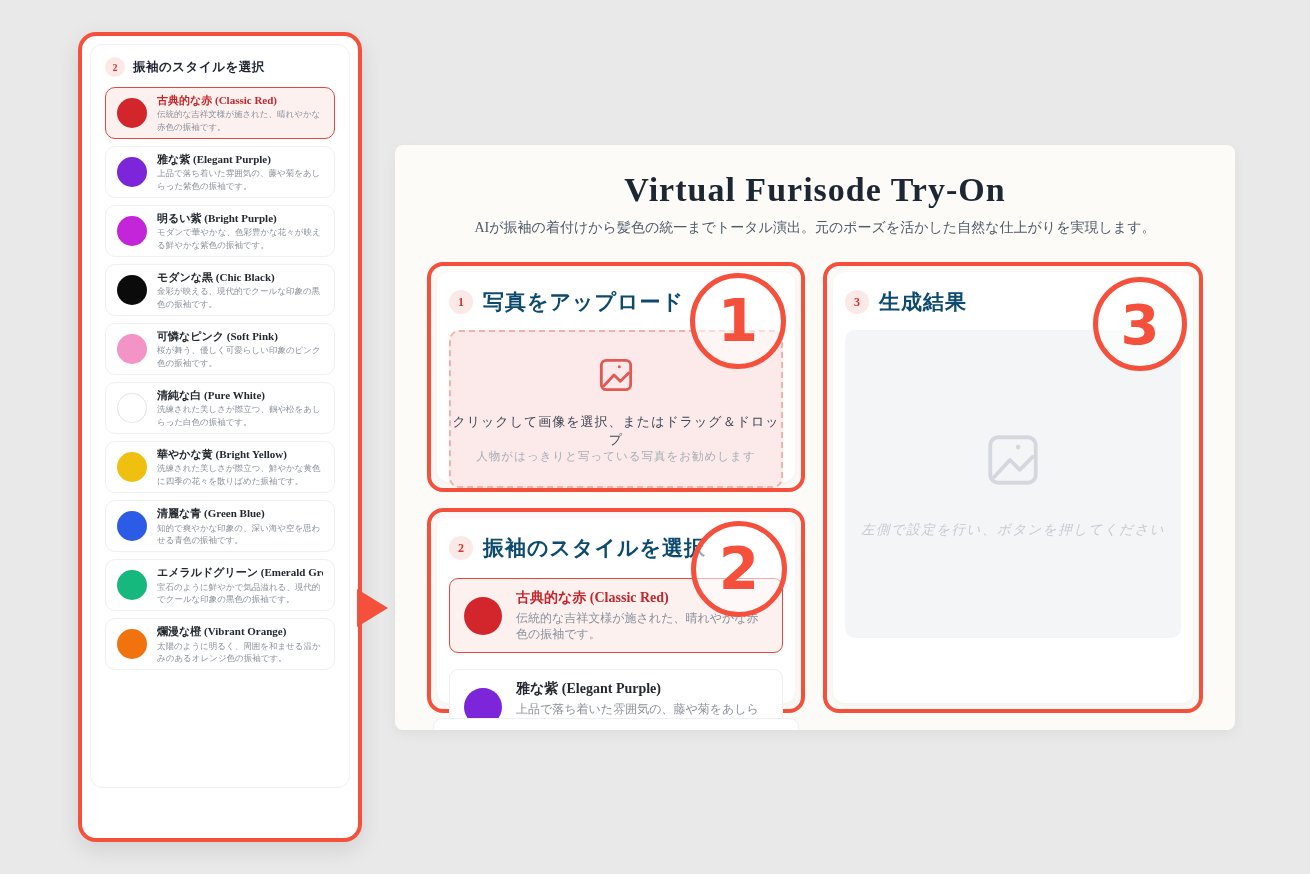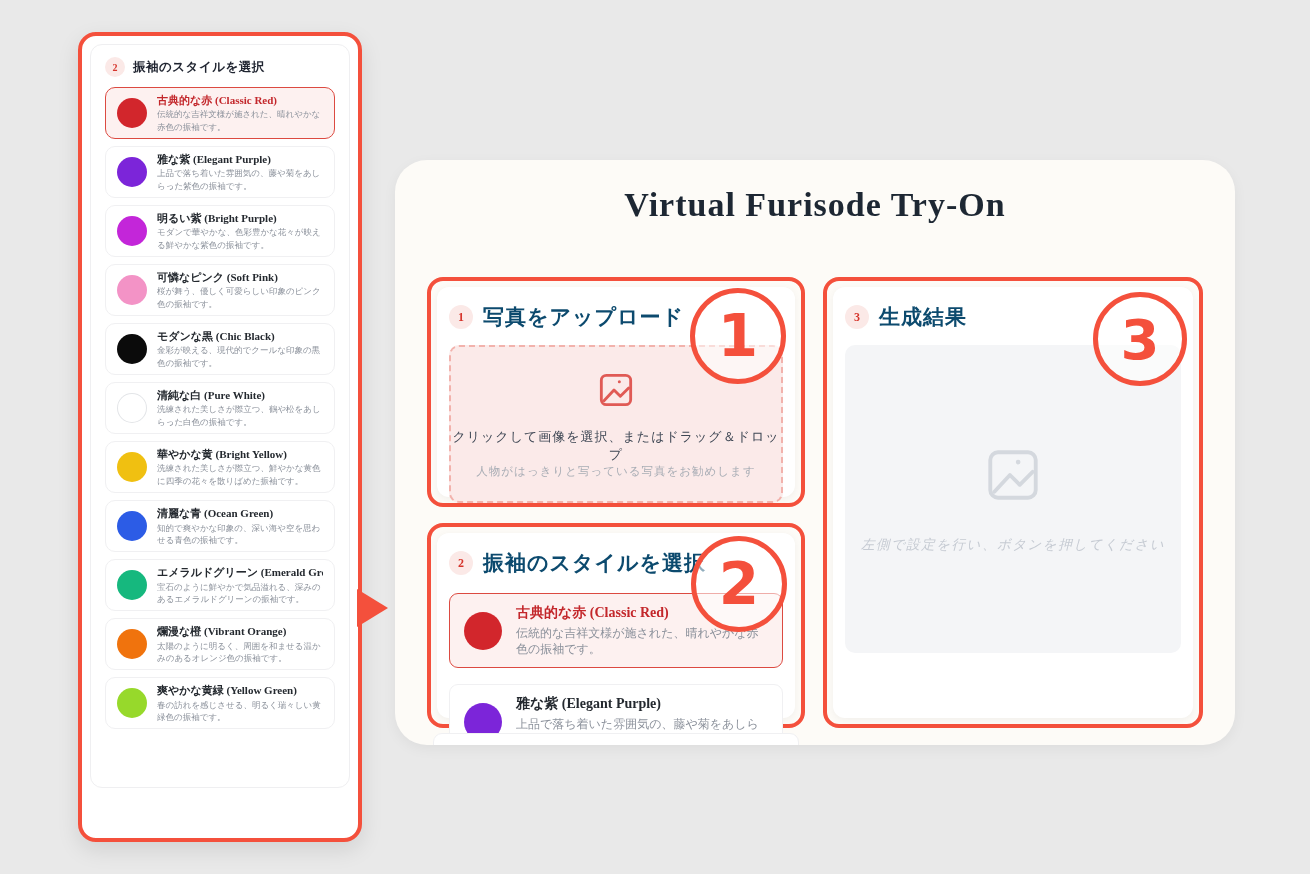--- a/index.html
+++ b/index.html
@@ -55,22 +55,22 @@
 
   
   .annotation-arrow {
     position:absolute; left:357px; top:589px; width:0; height:0;
     border-top:19px solid transparent; border-bottom:19px solid transparent;
     border-left:31px solid var(--red);
   }
 
   
   .main-panel {
-    position:absolute; left:395px; top:160px; width:840px; height:585px;
-    background:#FDFBF7; border-radius:32px; overflow:hidden;
+    position:absolute; left:395px; top:145px; width:840px; height:585px;
+    background:#FDFBF7; border-radius:8px; overflow:hidden;
     box-shadow:0 4px 14px rgba(0,0,0,0.05);
   }
   .main-title {
     margin:26px 0 0; text-align:center;
     font-size:34px; font-weight:700; color:#1D2733; letter-spacing:1px;
   }
   .main-subtitle { margin:10px 0 0; text-align:center; font-size:14px; color:#4E5A68; }
 
   .ann-box {
     position:absolute; box-sizing:border-box;
@@ -160,84 +160,78 @@
             </span>
         </div>
         <div class="style-item">
           <span class="swatch" style="background: rgb(195, 38, 217);"></span>
           <span class="s-texts">
               <span class="s-title">明るい紫 (Bright Purple)</span>
               <span class="s-desc">モダンで華やかな、色彩豊かな花々が映える鮮やかな紫色の振袖です。</span>
             </span>
         </div>
         <div class="style-item">
+          <span class="swatch" style="background: rgb(11, 11, 11);"></span>
+          <span class="s-texts">
+              <span class="s-title">モダンな黒 (Chic Black)</span>
+              <span class="s-desc">金彩が映える、現代的でクールな印象の黒色の振袖です。</span>
+            </span>
+        </div>
+        <div class="style-item">
           <span class="swatch" style="background: rgb(243, 147, 198);"></span>
           <span class="s-texts">
               <span class="s-title">可憐なピンク (Soft Pink)</span>
               <span class="s-desc">桜が舞う、優しく可愛らしい印象のピンク色の振袖です。</span>
             </span>
         </div>
         <div class="style-item">
-          <span class="swatch" style="background: rgb(11, 11, 11);"></span>
-          <span class="s-texts">
-              <span class="s-title">モダンな黒 (Chic Black)</span>
-              <span class="s-desc">金彩が映える、現代的でクールな印象の黒色の振袖です。</span>
-            </span>
-        </div>
-        <div class="style-item">
           <span class="swatch outlined" style="background: rgb(255, 255, 255);"></span>
           <span class="s-texts">
               <span class="s-title">清純な白 (Pure White)</span>
               <span class="s-desc">洗練された美しさが際立つ、鶴や松をあしらった白色の振袖です。</span>
             </span>
         </div>
         <div class="style-item">
           <span class="swatch" style="background: rgb(240, 192, 17);"></span>
           <span class="s-texts">
               <span class="s-title">華やかな黄 (Bright Yellow)</span>
               <span class="s-desc">洗練された美しさが際立つ、鮮やかな黄色に四季の花々を散りばめた振袖です。</span>
             </span>
         </div>
         <div class="style-item">
           <span class="swatch" style="background: rgb(44, 92, 230);"></span>
           <span class="s-texts">
-              <span class="s-title">清麗な青 (Ocean Green)</span>
+              <span class="s-title">清麗な青 (Green Blue)</span>
               <span class="s-desc">知的で爽やかな印象の、深い海や空を思わせる青色の振袖です。</span>
             </span>
         </div>
         <div class="style-item">
           <span class="swatch" style="background: rgb(22, 184, 126);"></span>
           <span class="s-texts">
               <span class="s-title">エメラルドグリーン (Emerald Green)</span>
-              <span class="s-desc">宝石のように鮮やかで気品溢れる、深みのあるエメラルドグリーンの振袖です。</span>
+              <span class="s-desc">宝石のように鮮やかで気品溢れる、現代的でクールな印象の黒色の振袖です。</span>
             </span>
         </div>
         <div class="style-item">
           <span class="swatch" style="background: rgb(240, 115, 13);"></span>
           <span class="s-texts">
               <span class="s-title">爛漫な橙 (Vibrant Orange)</span>
               <span class="s-desc">太陽のように明るく、周囲を和ませる温かみのあるオレンジ色の振袖です。</span>
             </span>
         </div>
-        <div class="style-item">
-          <span class="swatch" style="background: rgb(151, 217, 43);"></span>
-          <span class="s-texts">
-              <span class="s-title">爽やかな黄緑 (Yellow Green)</span>
-              <span class="s-desc">春の訪れを感じさせる、明るく瑞々しい黄緑色の振袖です。</span>
-            </span>
-        </div>
 
       </div>
     </div>
   </aside>
 
   <div class="annotation-arrow"></div>
 
   <div class="main-panel">
     <h1 class="main-title">Virtual Furisode Try-On</h1>
+    <p class="main-subtitle">AIが振袖の着付けから髪色の統一までトータル演出。元のポーズを活かした自然な仕上がりを実現します。</p>
 
     <div class="ann-box box1">
       <div class="card">
         <div class="panel-header">
           <span class="badge lg">1</span>
           <span class="panel-title-lg">写真をアップロード</span>
         </div>
         <div class="dropzone">
           <span class="dz-icon">
             <svg width="40" height="40" viewBox="0 0 24 24" fill="none" stroke="currentColor" stroke-width="1.7" stroke-linecap="round" stroke-linejoin="round">

